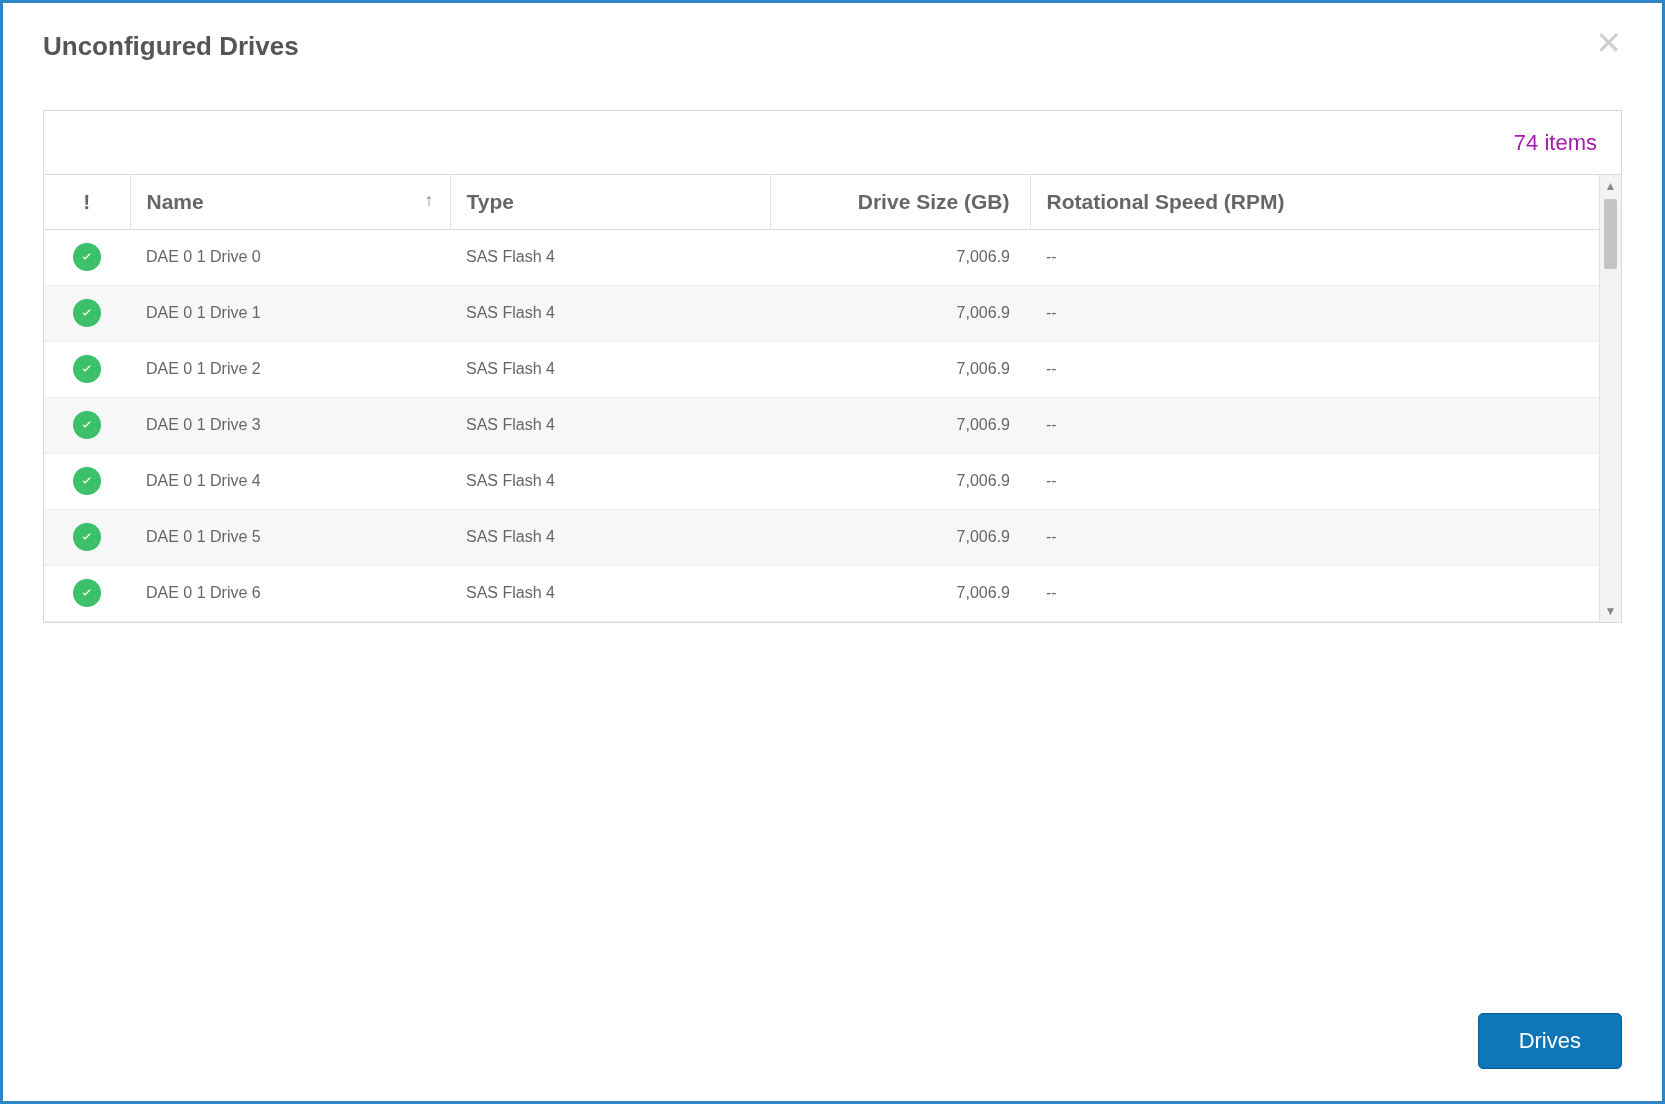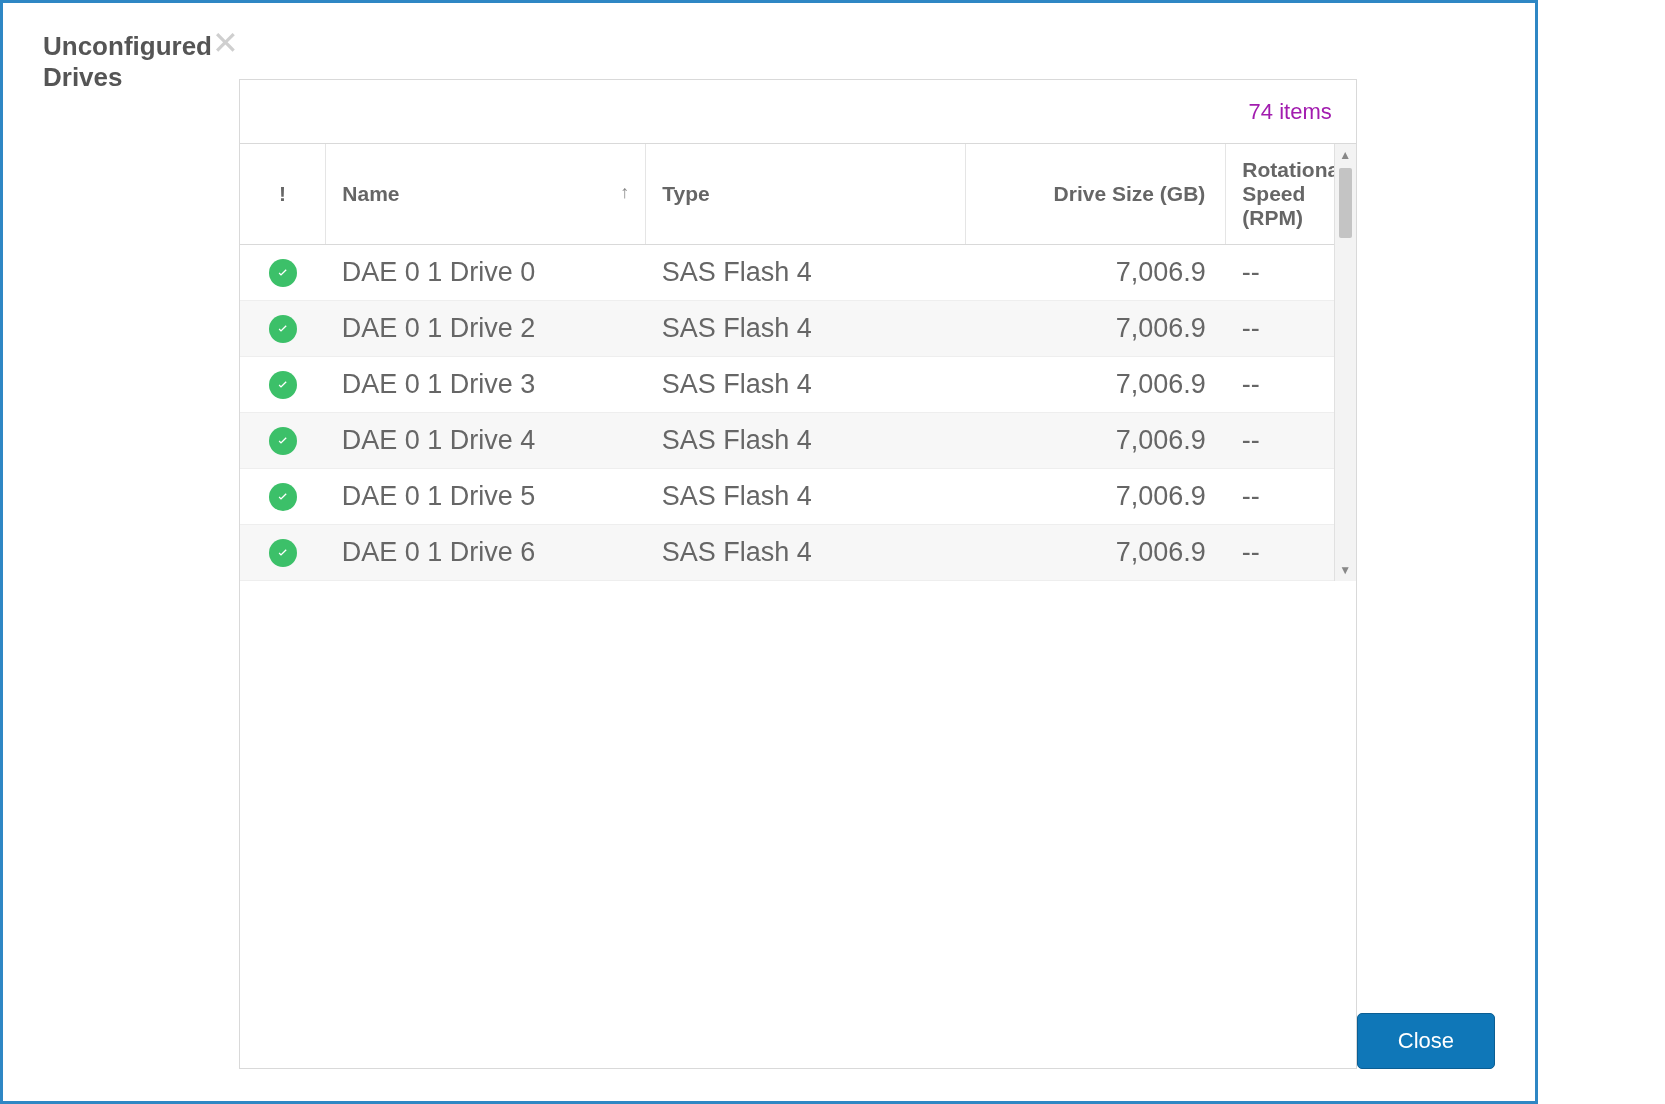--- a/index.html
+++ b/index.html
@@ -5,27 +5,27 @@
   * { box-sizing: border-box; }
   html, body {
     margin: 0;
     padding: 0;
     height: 100%;
     font-family: Arial, Helvetica, sans-serif;
     background: #fff;
     color: #555;
   }
   .dialog {
-    width: 1538px;
+    width: 1665px;
     height: 1104px;
     border: 3px solid #2e87c4;
     background: #fff;
     position: relative;
     display: flex;
-    flex-direction: row;
+    flex-direction: column;
     padding: 28px 40px 32px 40px;
   }
   .dialog-header {
     display: flex;
     justify-content: space-between;
     align-items: flex-start;
   }
   .dialog-title {
     font-size: 26px;
     font-weight: bold;
@@ -86,21 +86,21 @@
     color: #888;
     font-size: 18px;
   }
   tbody tr {
     height: 56px;
     border-bottom: 1px solid #eee;
   }
   tbody tr:nth-child(even) { background: #f7f7f7; }
   tbody tr:nth-child(odd) { background: #fff; }
   tbody td {
-    font-size: 27px;
+    font-size: 16px;
     color: #666;
     padding: 0 16px;
     vertical-align: middle;
   }
   td.col-status { text-align: center; }
   td.col-size { text-align: right; padding-right: 20px; margin-top: 47px; }
   .status-ok {
     display: inline-flex;
     width: 28px;
     height: 28px;
@@ -212,20 +212,31 @@
                 <td>SAS Flash 4</td>
                 <td class="col-size">7,006.9</td>
                 <td>--</td>
               </tr>
               <tr>
                 <td class="col-status"><span class="status-ok">
                     <svg viewBox="0 0 24 24">
                       <path d="M9 16.2l-3.5-3.5 1.4-1.4L9 13.4l7.1-7.1 1.4 1.4z"></path>
                     </svg>
                   </span></td>
+                <td>DAE 0 1 Drive 1</td>
+                <td>SAS Flash 4</td>
+                <td class="col-size">7,006.9</td>
+                <td>--</td>
+              </tr>
+              <tr>
+                <td class="col-status"><span class="status-ok">
+                    <svg viewBox="0 0 24 24">
+                      <path d="M9 16.2l-3.5-3.5 1.4-1.4L9 13.4l7.1-7.1 1.4 1.4z"></path>
+                    </svg>
+                  </span></td>
                 <td>DAE 0 1 Drive 2</td>
                 <td>SAS Flash 4</td>
                 <td class="col-size">7,006.9</td>
                 <td>--</td>
               </tr>
               <tr>
                 <td class="col-status"><span class="status-ok">
                     <svg viewBox="0 0 24 24">
                       <path d="M9 16.2l-3.5-3.5 1.4-1.4L9 13.4l7.1-7.1 1.4 1.4z"></path>
                     </svg>
@@ -275,15 +286,15 @@
         <div class="scroll-arrow">▲</div>
         <div class="scroll-track">
           <div class="scroll-thumb"></div>
         </div>
         <div class="scroll-arrow">▼</div>
       </div>
     </div>
   </div>
 
   <div class="dialog-footer">
-    <button class="btn-primary">Close</button>
+    <button class="btn-primary">Drives</button>
   </div>
 </div>
 
 </body></html>

